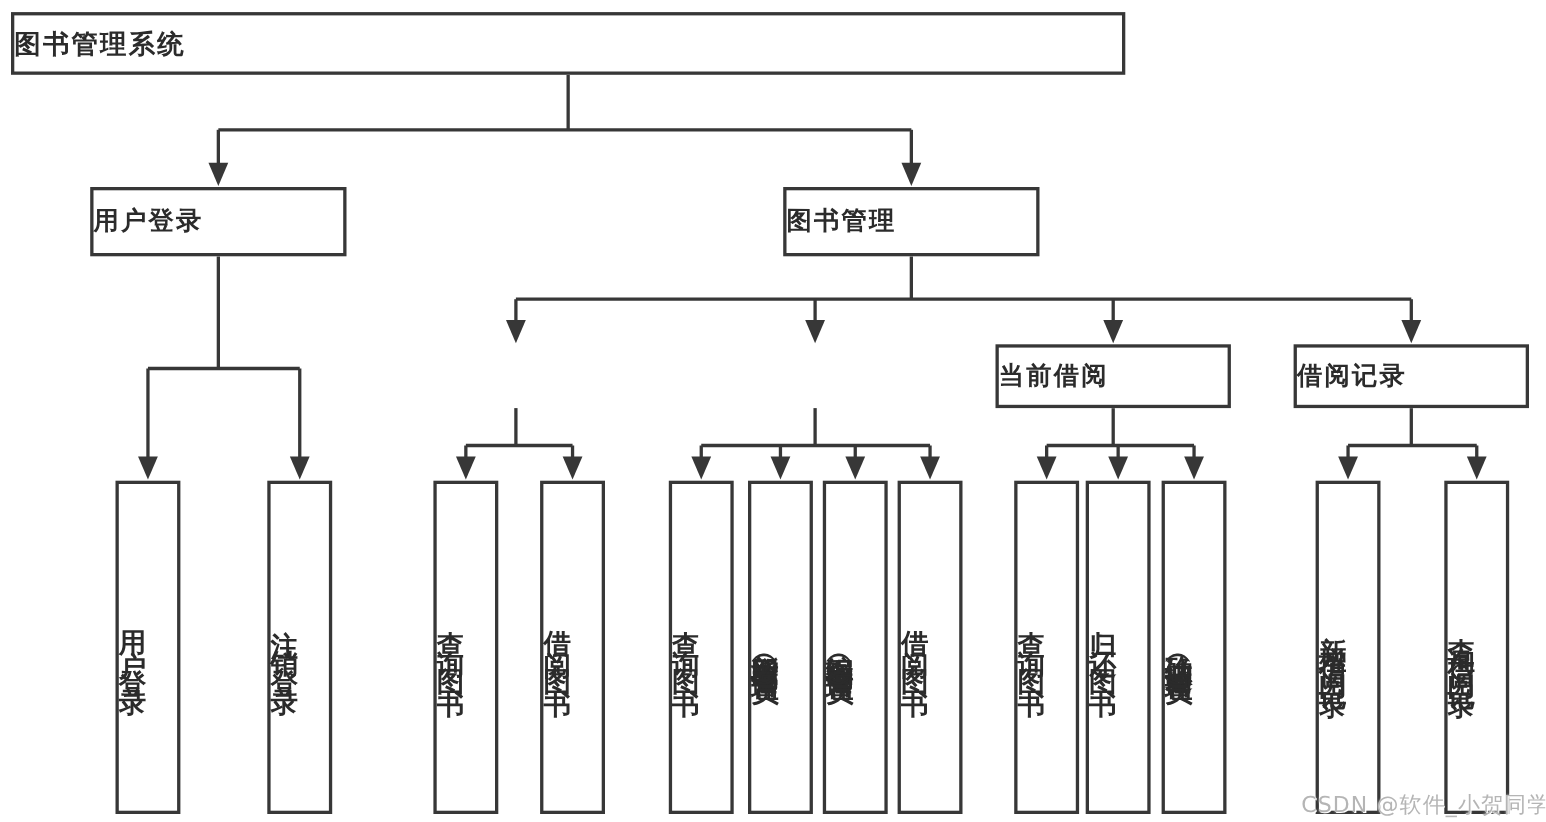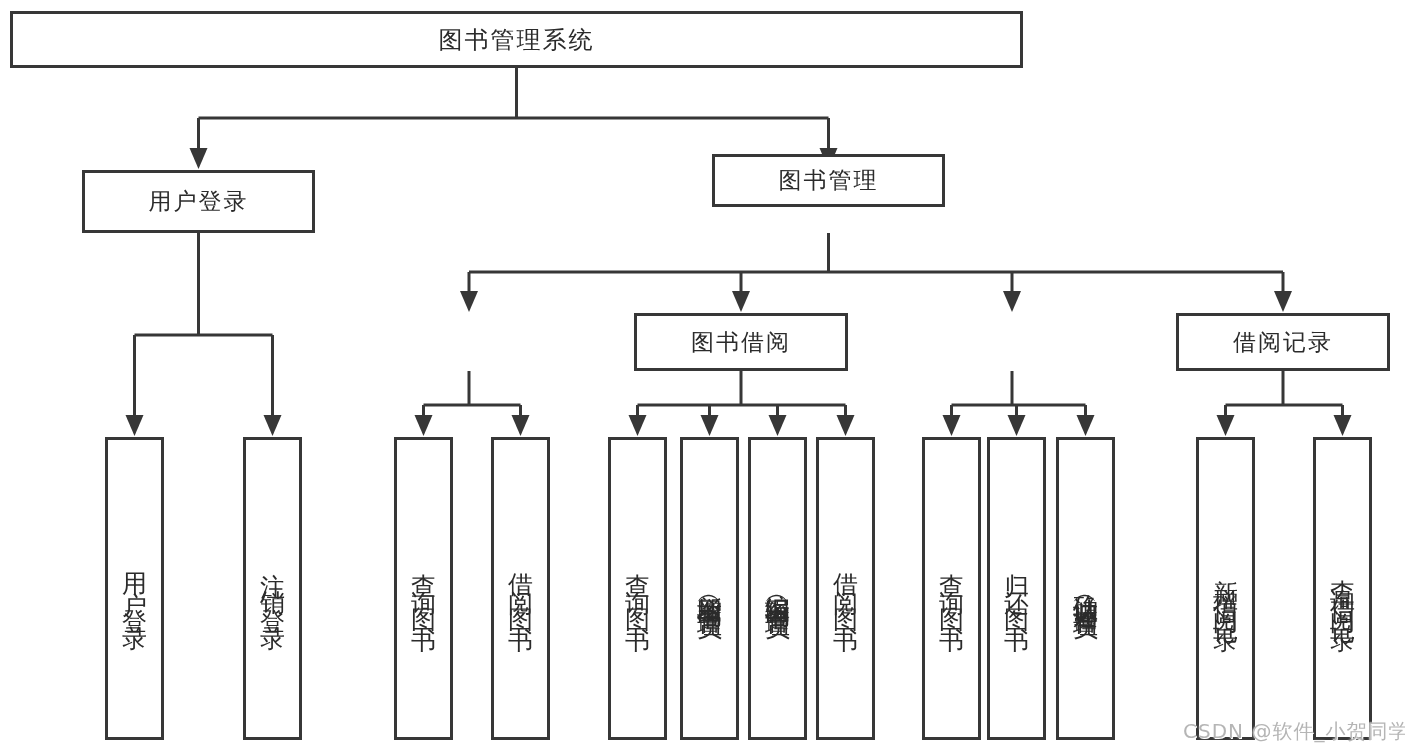--- a/index.html
+++ b/index.html
@@ -3,21 +3,21 @@
 <meta charset="utf-8">
 <style>
   html,body{margin:0;padding:0;background:#ffffff;}
   .stage{
     position:relative;width:1405px;height:747px;background:#ffffff;
     font-family:"DejaVu Sans","Liberation Sans",sans-serif;overflow:hidden;
   }
   .wires{position:absolute;left:0;top:0;width:1405px;height:747px;}
   .node{
     position:absolute;background:#ffffff;border:3px solid #373737;
-    box-sizing:border-box;display:flex;align-items:center;justify-content:center;
+    box-sizing:border-box;display:flex;align-items:center;justify-content:flex-start;font-weight:bold;
   }
   .node .hlabel{
     font-size:23px;color:#2b2b2b;letter-spacing:2px;white-space:nowrap;line-height:1;
   }
   .node.root .hlabel{font-size:24px;}
   .leaf{width:59px;height:303px;}
   .leaf .vtext{
     writing-mode:vertical-rl;line-height:1;font-size:25px;color:#2b2b2b;white-space:nowrap;
   }
   .vtext.short{letter-spacing:18px;}
@@ -103,26 +103,26 @@
     </g>
   </svg>
 
   <div class="node root" style="left:10px;top:11px;width:1013px;height:57px">
     <span class="hlabel">图书管理系统</span>
   </div>
 
   <div class="node" style="left:82px;top:170px;width:233px;height:63px">
     <span class="hlabel">用户登录</span>
   </div>
-  <div class="node" style="left:712px;top:154px;width:233px;height:53px">
+  <div class="node" style="left:712px;top:170px;width:233px;height:63px">
     <span class="hlabel">图书管理</span>
   </div>
 
-  <div class="node" style="left:634px;top:313px;width:214px;height:58px">
-    <span class="hlabel">图书借阅</span>
+  <div class="node" style="left:905px;top:313px;width:214px;height:58px">
+    <span class="hlabel">当前借阅</span>
   </div>
   <div class="node" style="left:1176px;top:313px;width:214px;height:58px">
     <span class="hlabel">借阅记录</span>
   </div>
 
   <div class="node leaf" style="left:105px;top:437px">
     <span class="vtext short">用户登录</span>
   </div>
   <div class="node leaf" style="left:243px;top:437px">
     <span class="vtext short">注销登录</span>

